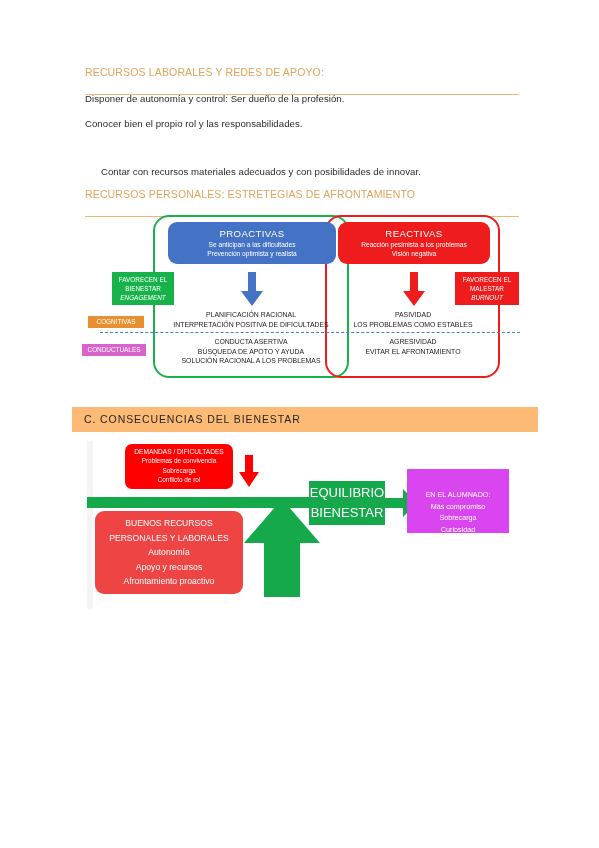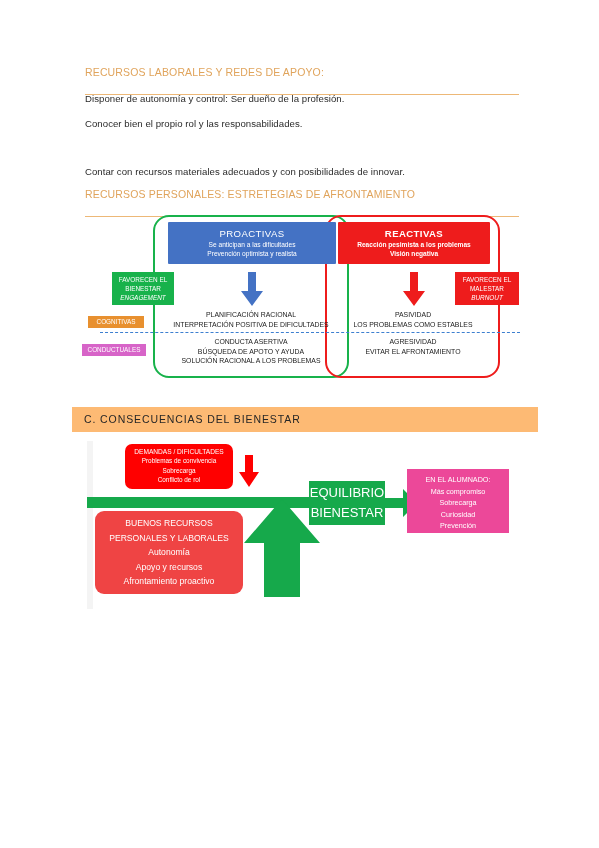--- a/index.html
+++ b/index.html
@@ -42,21 +42,21 @@
     left: 85px;
     width: 440px;
     color: #2b2b2b;
     font-size: 9.6px;
     letter-spacing: .05px;
     white-space: nowrap;
   }
   #body-line-0 { top: 93px; }
   #body-line-1 { top: 118px; }
   #body-line-2 { top: 143px; }
-  #body-line-3 { top: 166px; }
+  #body-line-3 { top: 166px; margin-left: 16px; }
 
   
   .banner {
     position: absolute;
     left: 72px;
     top: 407px;
     width: 446px;
     height: 25px;
     background: #fdba74;
     padding-left: 20px;
@@ -89,34 +89,33 @@
     left: 73px; top: 5px; width: 196px; height: 163px;
     border: 2.2px solid #18B24B;
   }
   #frame-reactive {
     left: 245px; top: 5px; width: 175px; height: 163px;
     border: 2.2px solid #EE1C1C;
   }
 
   .head-card {
     position: absolute;
-    border-radius: 1px;
+    border-radius: 9px;
     color: #ffffff;
     text-align: center;
     box-sizing: border-box;
     padding-top: 5px;
   }
   #card-proactive {
     left: 88px; top: 12px; width: 168px; height: 42px;
     background: #4472C4;
   }
   #card-reactive {
     left: 258px; top: 12px; width: 152px; height: 42px;
     background: #EE1C1C;
-    font-weight: bold;
   }
   .card-title {
     font-size: 9.6px; line-height: 13px; letter-spacing: .4px;
   }
   .card-sub {
     font-size: 6.6px; line-height: 9.2px;
   }
 
   .side-tag {
     position: absolute;
@@ -240,27 +239,27 @@
 
   #arrow-right {
     position: absolute;
     left: 296px; top: 48px;
     width: 34px; height: 28px;
   }
 
   #box-alumnado {
     position: absolute;
     left: 320px; top: 28px; width: 102px; height: 64px;
-    background: #ec4899;
+    background: #d946ef;
     color: #ffffff;
     text-align: center;
     font-size: 7.2px;
     line-height: 11.6px;
     box-sizing: border-box;
-    padding-top: 5px;
+    padding-top: 20px;
   }
 
   #box-resources {
     position: absolute;
     left: 8px; top: 70px; width: 148px; height: 83px;
     background: #ef4444;
     border-radius: 9px;
     color: #ffffff;
     text-align: center;
     font-size: 8.6px;

